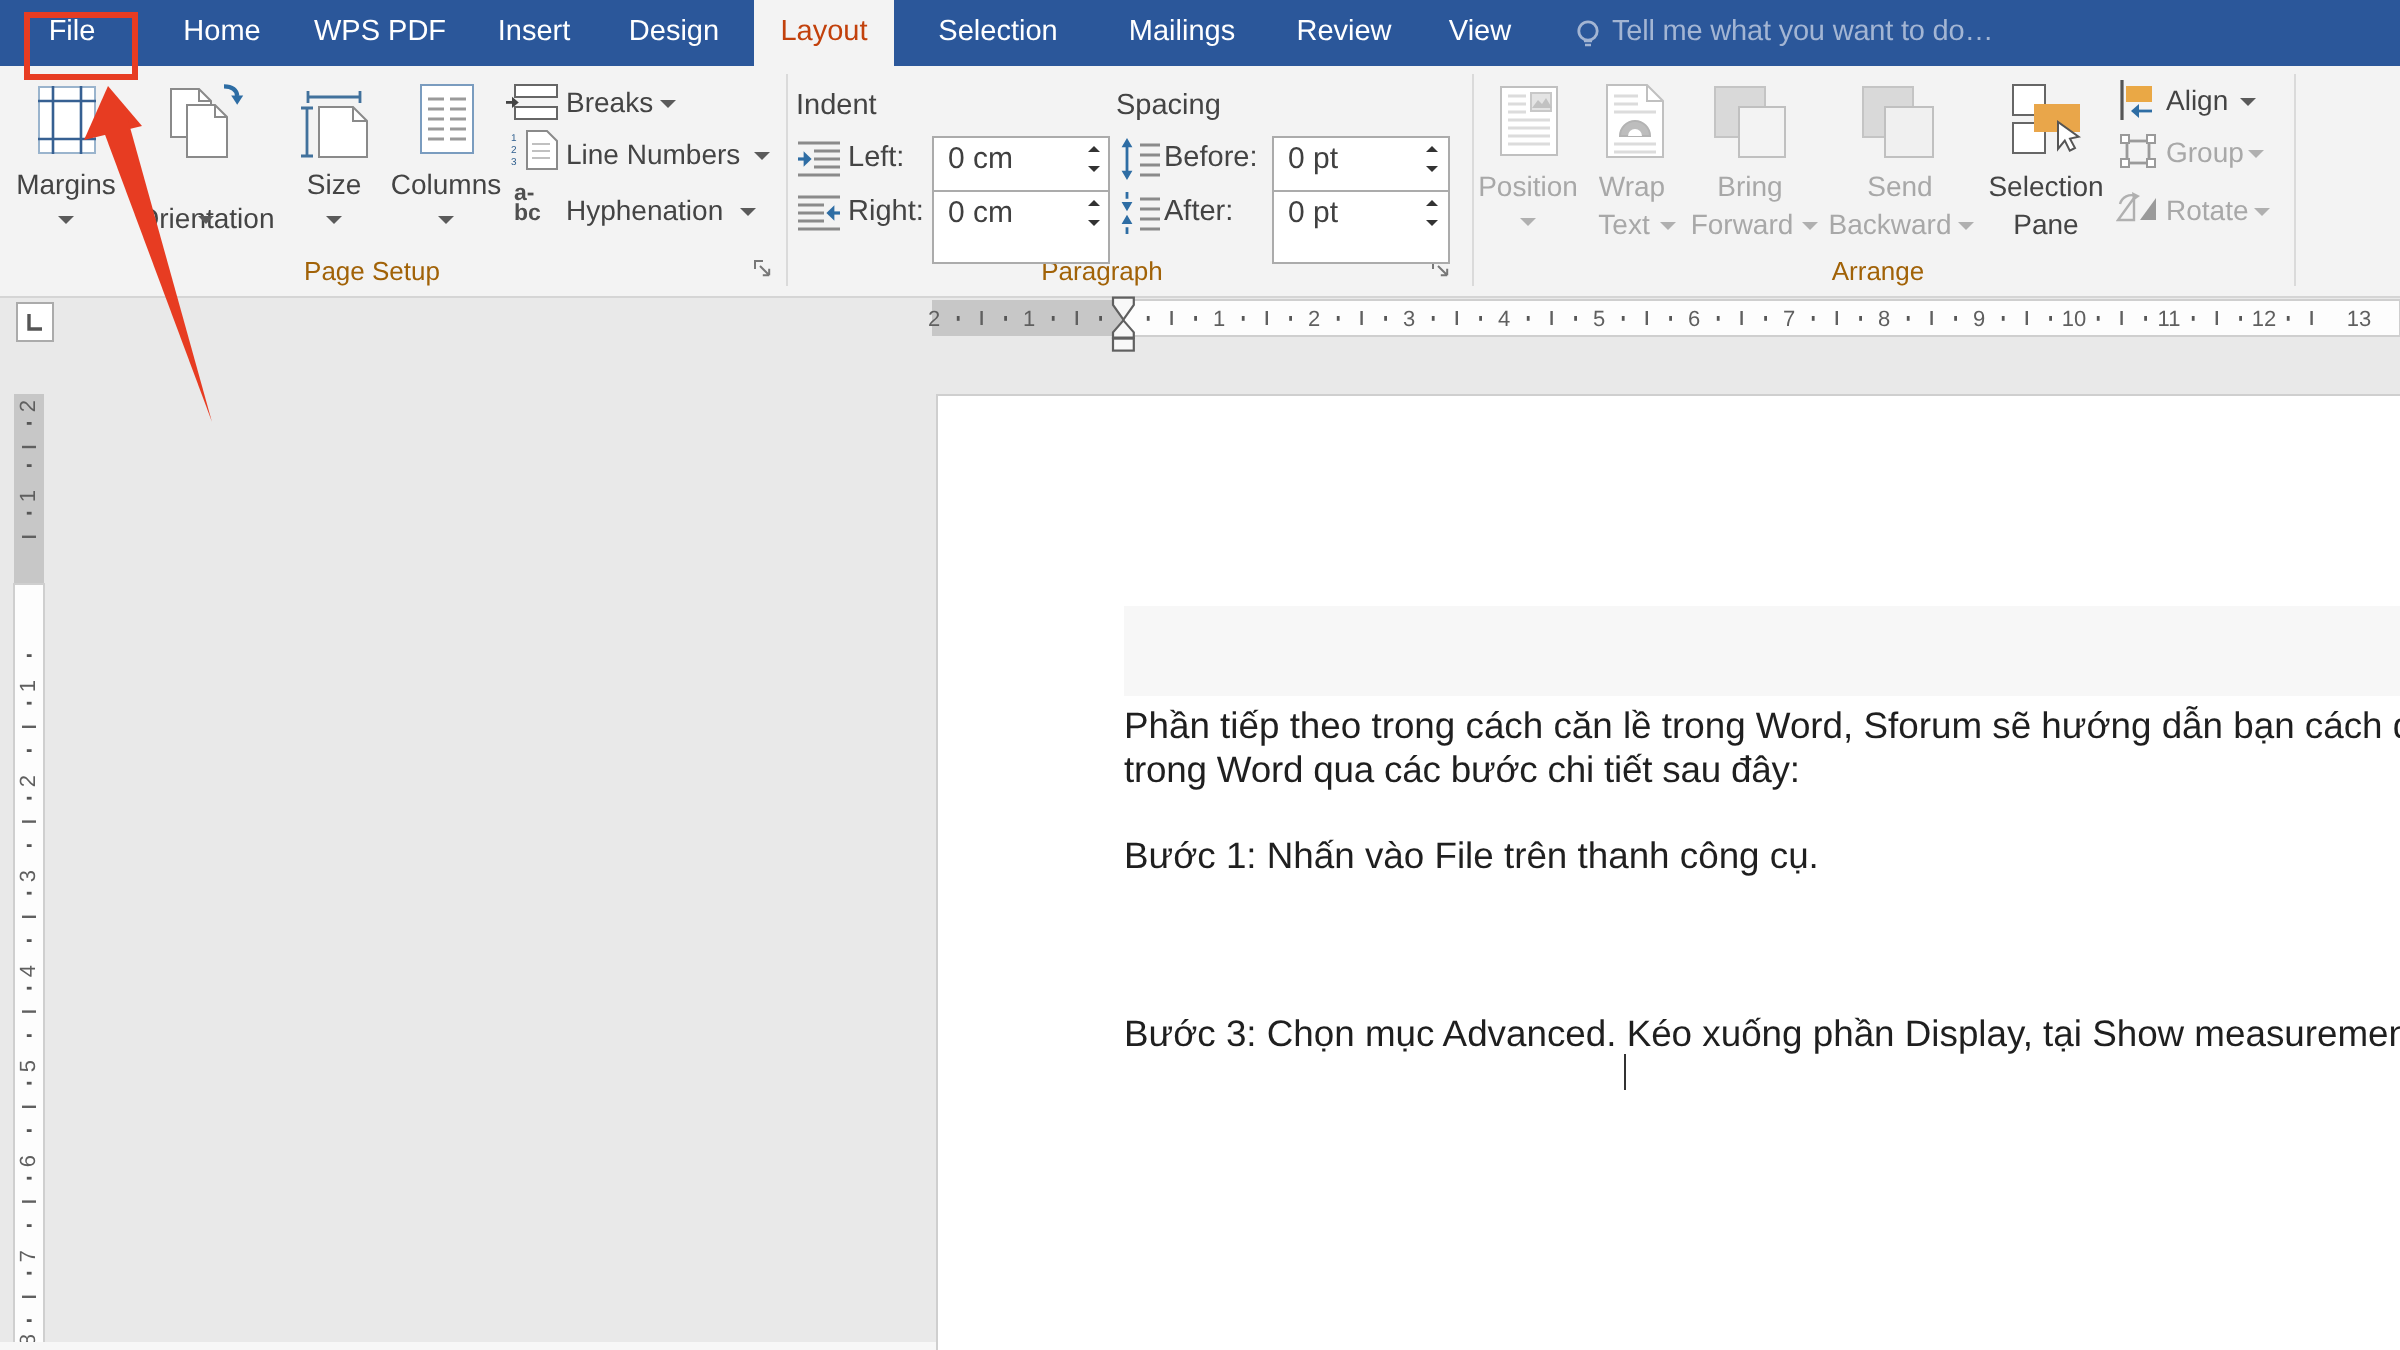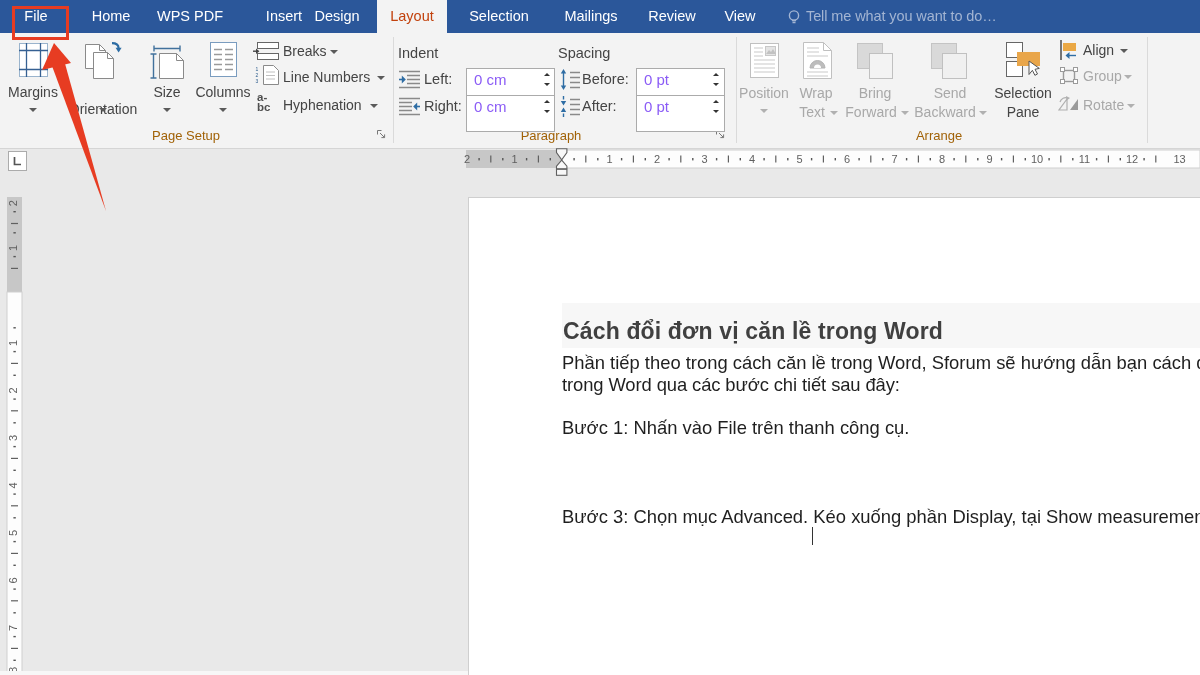--- a/index.html
+++ b/index.html
@@ -10,36 +10,36 @@
   #seltab{position:absolute;left:377px;top:0;width:70px;height:33px;background:#f3f3f3;}
   #seltabtext{position:absolute;left:412px;top:0;height:33px;line-height:33px;color:#c2410c;font-size:14.5px;transform:translateX(-50%);}
   #tellme{position:absolute;left:806px;top:0;height:33px;line-height:33px;color:#a3b5d3;font-size:14.5px;letter-spacing:-0.1px;}
   #ribbon{position:absolute;left:0;top:33px;width:1200px;height:115px;background:#f3f3f3;border-bottom:1px solid #d5d5d5;}
   .vsep{position:absolute;top:37px;height:106px;width:1px;background:#dadada;}
   .biglabel{position:absolute;font-size:14px;line-height:16px;color:#444;transform:translateX(-50%);white-space:nowrap;}
   .grouplabel{position:absolute;font-size:13px;color:#a16207;transform:translateX(-50%);white-space:nowrap;}
   .caret{position:absolute;width:0;height:0;border-left:4px solid transparent;border-right:4px solid transparent;border-top:4px solid #5a5a5a;transform:translateX(-50%);}
   .menulabel{position:absolute;font-size:14px;line-height:17px;color:#444;white-space:nowrap;}
   .gray{color:#a8a8a8;}
-  .field{position:absolute;width:89px;height:37px;background:#fff;border:1px solid #ababab;font-size:15px;color:#8b5cf6;line-height:21px;padding-left:7px;box-sizing:border-box;}
+  .field{position:absolute;width:89px;height:37px;background:#fff;border:1px solid #ababab;font-size:15px;color:#404040;line-height:21px;padding-left:7px;box-sizing:border-box;}
   .fieldlabel{position:absolute;font-size:14.5px;line-height:17px;color:#444;white-space:nowrap;}
   .spin{position:absolute;width:0;height:0;border-left:3px solid transparent;border-right:3px solid transparent;}
   .spinup{border-bottom:3.8px solid #333;}
   .spindn{border-top:3.8px solid #333;}
 </style>
 </head>
 <body>
 <div id="app">
 
   <div id="tabbar"></div>
   <div id="seltab"></div>
   <span class="tab" style="left:36px;">File</span>
   <span class="tab" style="left:111px;">Home</span>
   <span class="tab" style="left:190px;">WPS PDF</span>
-  <span class="tab" style="left:284px;">Insert</span>
+  <span class="tab" style="left:267px;">Insert</span>
   <span class="tab" style="left:337px;">Design</span>
   <span id="seltabtext">Layout</span>
   <span class="tab" style="left:499px;">Selection</span>
   <span class="tab" style="left:591px;">Mailings</span>
   <span class="tab" style="left:672px;">Review</span>
   <span class="tab" style="left:740px;">View</span>
   <svg class="abs" style="left:786px;top:9px;" width="16" height="17" viewBox="0 0 16 17">
     <circle cx="8" cy="6.5" r="4.6" fill="none" stroke="#a3b5d3" stroke-width="1.4"></circle>
     <path d="M6 11.5h4M6.5 13.5h3" stroke="#a3b5d3" stroke-width="1.3" fill="none"></path>
   </svg>
@@ -338,21 +338,20 @@
     <rect x="7.4" y="463.9" width="2.4" height="1.4" fill="#565656"></rect>
     <rect x="7.4" y="440.1" width="2.4" height="1.4" fill="#565656"></rect>
     <rect x="5" y="475.8" width="7" height="1.2" fill="#606060"></rect>
     <rect x="7.4" y="511.4" width="2.4" height="1.4" fill="#565656"></rect>
     <rect x="7.4" y="487.6" width="2.4" height="1.4" fill="#565656"></rect>
   </svg>
 
   <div class="abs" id="page" style="left:468px;top:197px;width:732px;height:478px;background:#fff;border-left:1px solid #cfcfcf;border-top:1px solid #cfcfcf;"></div>
 
   <div class="abs" style="left:562px;top:303px;width:638px;height:45px;background:#f7f7f7;"></div>
-  <div class="abs" style="left:563px;top:320.3px;font-size:23px;font-weight:bold;color:#404040;white-space:nowrap;line-height:23px;letter-spacing:0.15px;">Cách đổi đơn vị căn lề trong Word</div>
   <div class="abs doctext" style="top:352.1px;">Phần tiếp theo trong cách căn lề trong Word, Sforum sẽ hướng dẫn bạn cách đổi đơn vị</div>
   <div class="abs doctext" style="top:373.6px;letter-spacing:-0.1px;">trong Word qua các bước chi tiết sau đây:</div>
   <div class="abs doctext" style="top:417.4px;">Bước 1: Nhấn vào File trên thanh công cụ.</div>
   <div class="abs doctext" style="top:506.4px;">Bước 3: Chọn mục Advanced. Kéo xuống phần Display, tại Show measurements in</div>
   <div class="abs" style="left:812px;top:526.5px;width:1.3px;height:18.5px;background:#333;"></div>
 
   <div class="abs" style="left:0;top:671px;width:468px;height:4px;background:#f7f7f7;"></div>
 
   <div class="abs" style="left:12px;top:6px;width:57px;height:34px;border:3px solid #e73c22;box-sizing:border-box;"></div>
   <svg class="abs" style="left:38px;top:40px;" width="75" height="175" viewBox="0 0 75 175">

